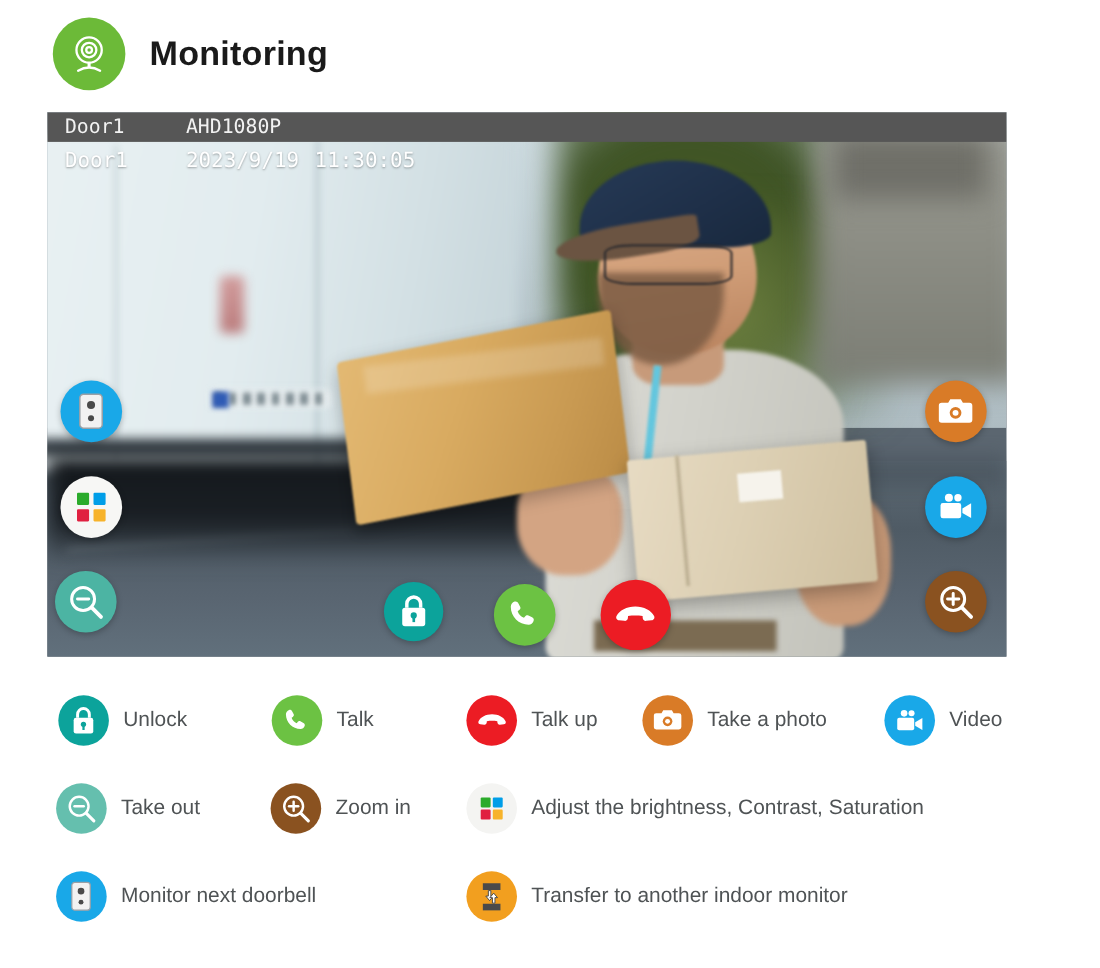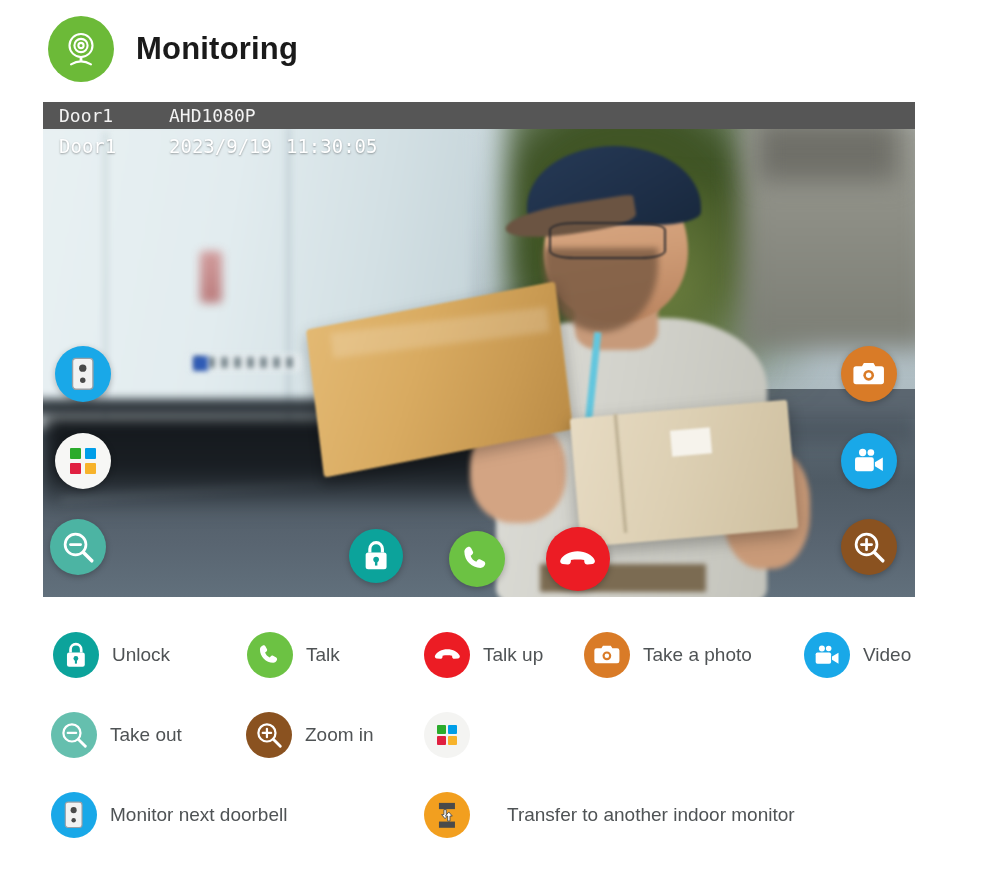--- a/index.html
+++ b/index.html
@@ -531,32 +531,33 @@
     </div>
     <div class="legend-item" style="left: 424px; top: 100px;">
       <div class="legend-icon" style="background: rgb(244, 244, 242);">
         <div style="display:grid;grid-template-columns:repeat(2,9.200000000000001px);grid-template-rows:repeat(2,9.200000000000001px);gap:2.53px">
         <div style="background:#2bab2b;border-radius:1px"></div>
         <div style="background:#009ee8;border-radius:1px"></div>
         <div style="background:#e02040;border-radius:1px"></div>
         <div style="background:#f7b32b;border-radius:1px"></div>
         </div>
       </div>
+      <div class="legend-label" style="color: rgb(79, 83, 85);">Adjust the brightness, Contrast, Saturation</div>
     </div>
     <div class="legend-item" style="left: 51px; top: 180px; text-align: center;">
       <div class="legend-icon" style="background: rgb(25, 168, 232);">
         <svg width="19.32" height="27.599999999999998" viewBox="0 0 22 32">
           <rect x="1.3" y="1.3" width="19.4" height="29.4" rx="3.2" fill="#f2f2f2" stroke="#9aa0a6" stroke-width="1.3"></rect>
           <circle cx="11" cy="10.6" r="3.5" fill="#4a4a4a"></circle>
           <circle cx="11" cy="22.2" r="2.6" fill="#4a4a4a"></circle>
         </svg>
       </div>
       <div class="legend-label" style="color: rgb(79, 83, 85);">Monitor next doorbell</div>
     </div>
-    <div class="legend-item" style="left: 424px; top: 180px; gap: 24px;">
+    <div class="legend-item" style="left: 424px; top: 180px;">
       <div class="legend-icon" style="background: rgb(242, 159, 31);">
         <svg width="23.92" height="26.68" viewBox="0 0 26 30">
           <path d="M4 1h18v7H4z" fill="#4a4a4a"></path>
           <path d="M4 22h18v7H4z" fill="#4a4a4a"></path>
           <path d="M9.6 8.6v5.6H7l3.9 4.6 3.9-4.6h-2.6V8.6z" fill="#fff" stroke="#4a4a4a" stroke-width="1"></path>
           <path d="M16.4 21.4v-5.6h2.6l-3.9-4.6-3.9 4.6h2.6v5.6z" fill="#fff" stroke="#4a4a4a" stroke-width="1"></path>
         </svg>
       </div>
       <div class="legend-label" style="color: rgb(79, 83, 85);">Transfer to another indoor monitor</div>
     </div>

